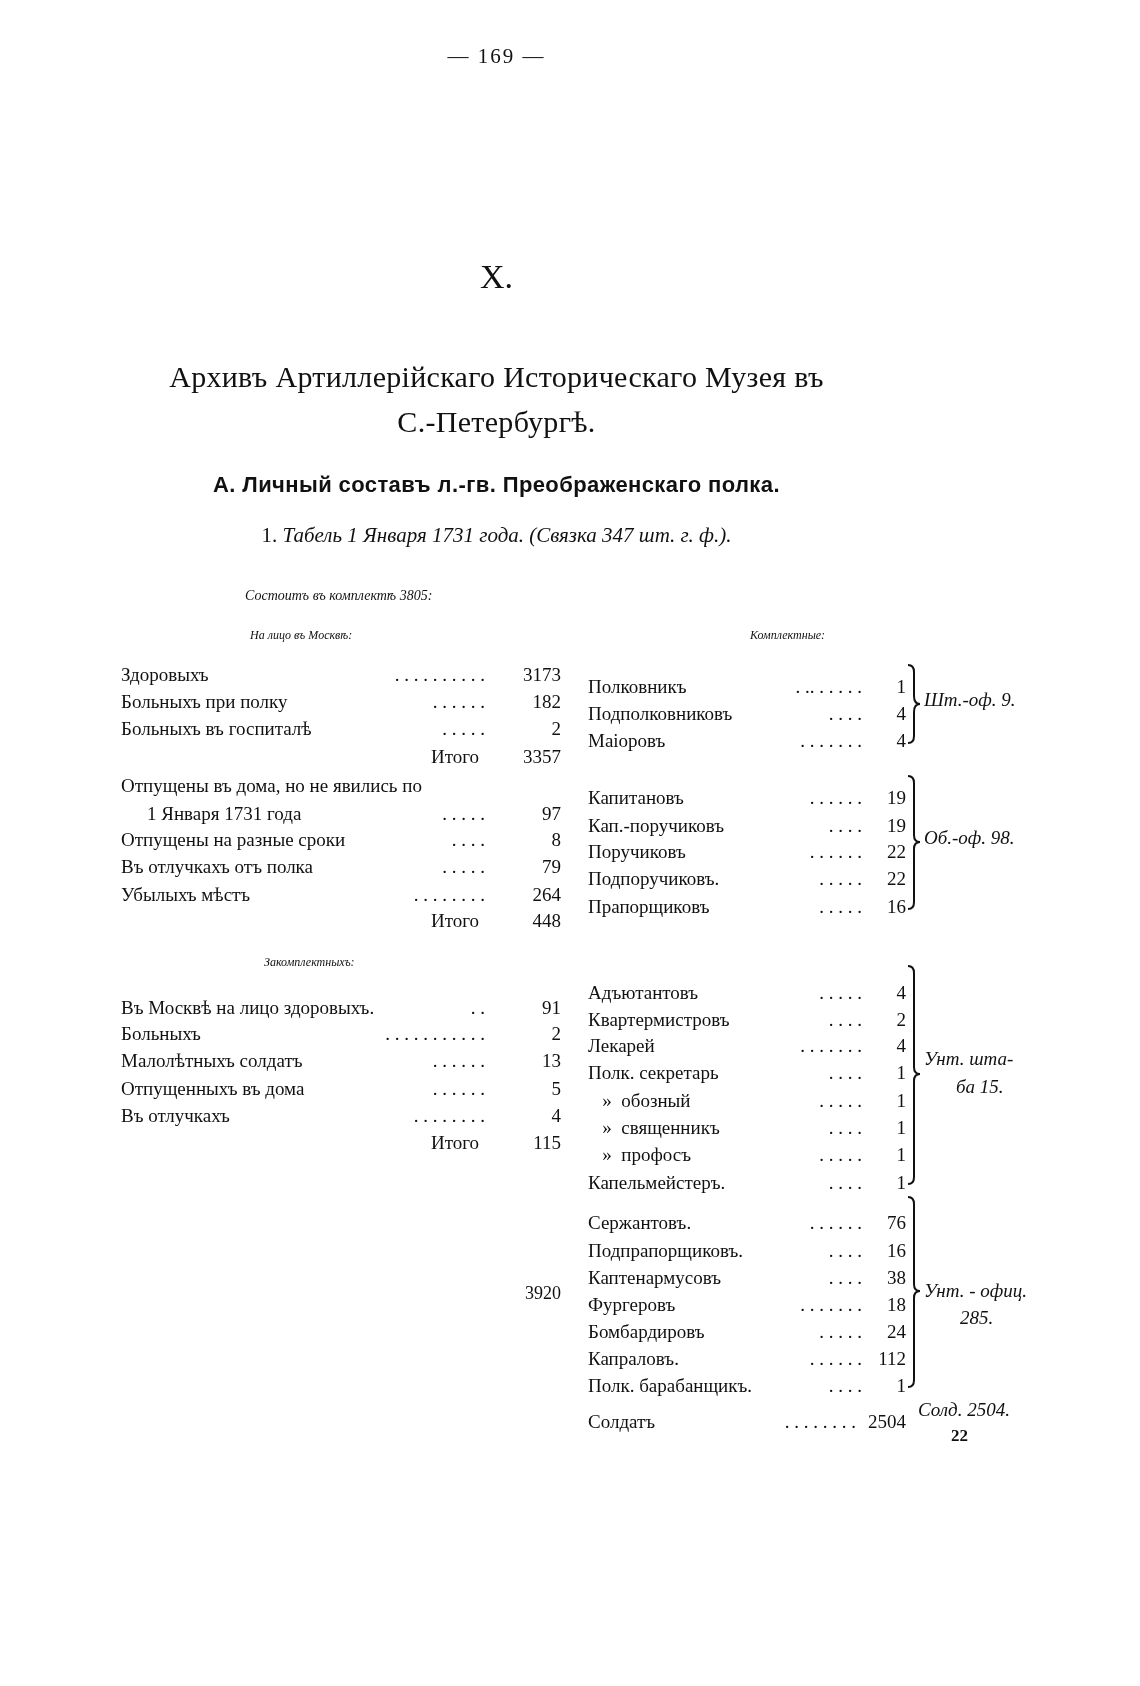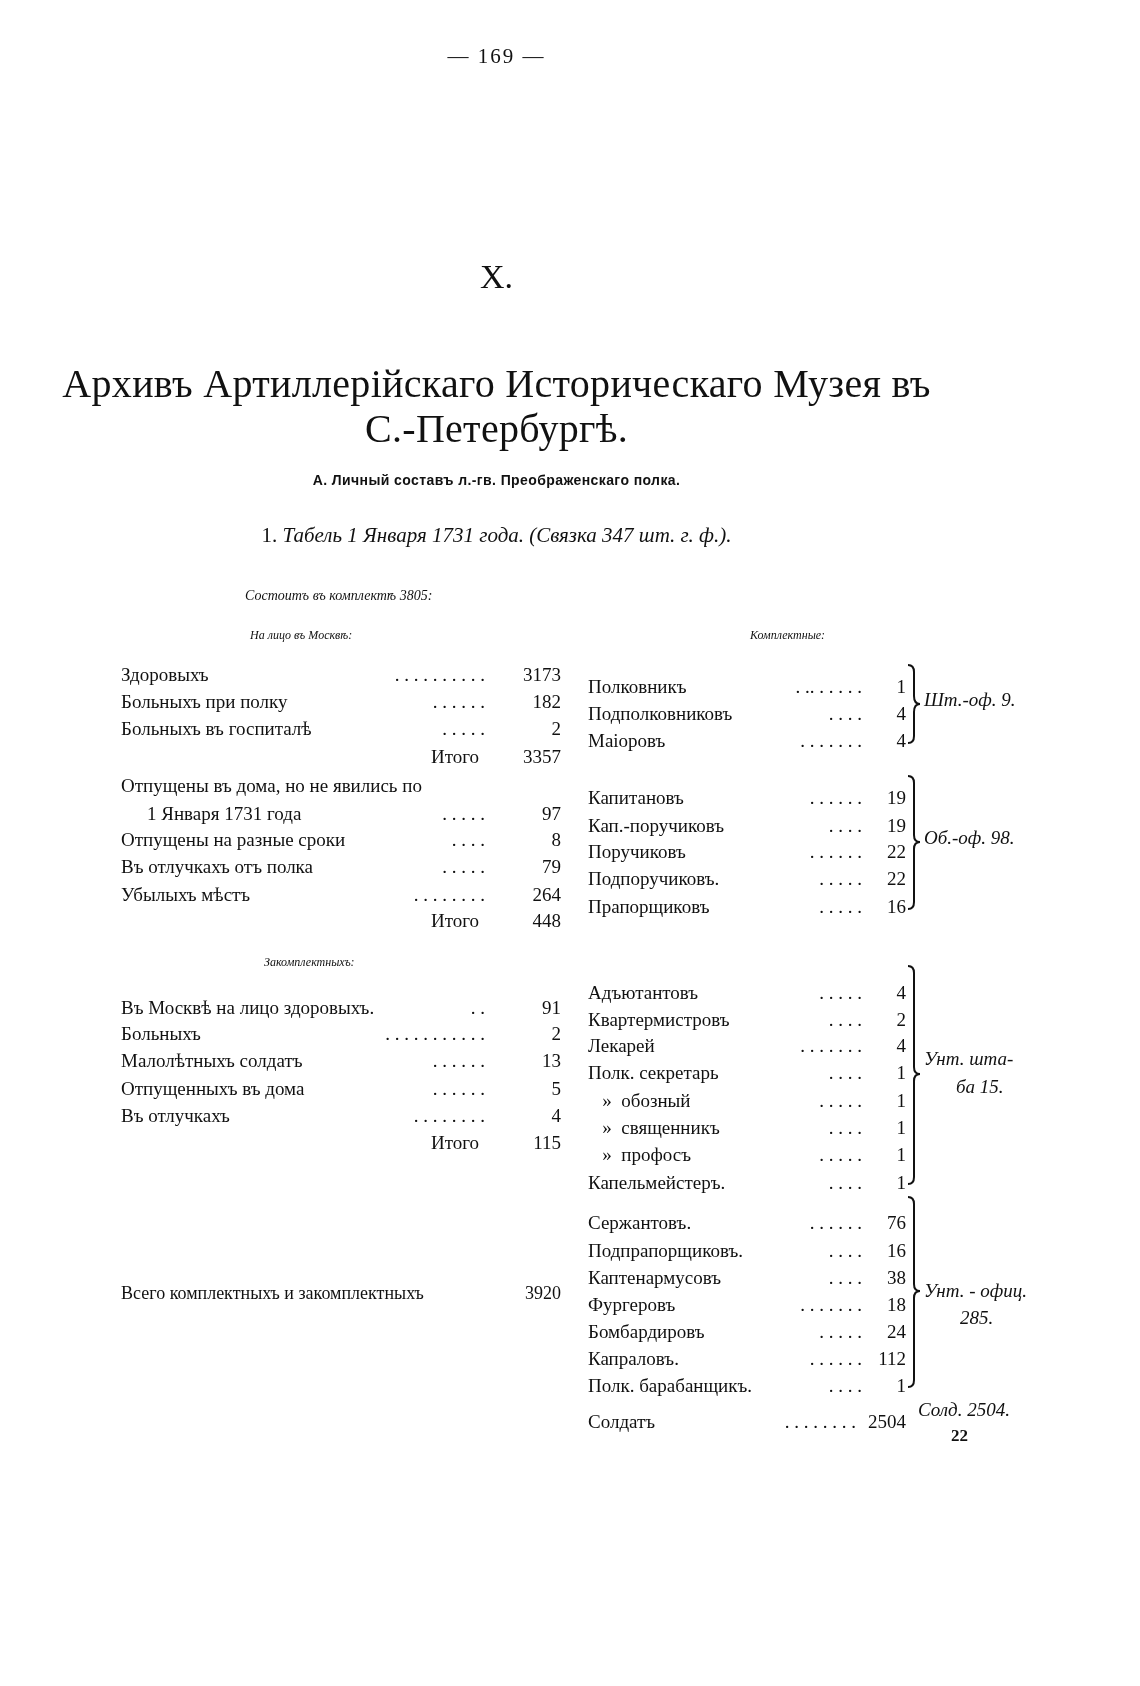--- a/index.html
+++ b/index.html
@@ -3,25 +3,25 @@
 <meta charset="utf-8">
 <style>
   html, body { margin: 0; padding: 0; background: #ffffff; }
   body { width: 1140px; height: 1686px; position: relative; overflow: hidden;
          font-family: "Liberation Serif", "DejaVu Serif", serif; color: #111111; }
   .abs { position: absolute; white-space: nowrap; }
   .center { left: 0; width: 993px; text-align: center; }
 
   .page-num { top: 44px; font-size: 21px; letter-spacing: 2px; }
   .roman { top: 258px; font-size: 34px; }
-  .title { font-size: 40px; letter-spacing: 0.3px; }
+  .title { font-size: 30px; letter-spacing: 0.3px; }
   .title.l1 { top: 360px; }
   .title.l2 { top: 405px; }
   .section { top: 472px; font-family: "Liberation Sans", "DejaVu Sans", sans-serif;
-             font-size: 14px; font-weight: bold; letter-spacing: 0.4px; }
+             font-size: 22px; font-weight: bold; letter-spacing: 0.4px; }
   .subsection { top: 523px; font-size: 21px; }
   .subsection i { font-style: italic; }
   .intro { top: 588px; left: 208px; font-size: 14px; font-style: italic; margin-left: 37px; }
 
   .subhead { font-style: italic; font-size: 12px; }
 
   .row { position: absolute; height: 26px; font-size: 19px; line-height: 26px; }
   .row .lbl { position: absolute; left: 0; white-space: nowrap; }
   .row .dots { position: absolute; white-space: nowrap; letter-spacing: 0; }
   .row .num { position: absolute; right: 0; white-space: nowrap; }
@@ -130,21 +130,20 @@
   <span class="lbl">Въ отлучкахъ</span>
   <span class="dots">. . . . . . . .</span>
   <span class="num">4</span>
 </div>
 <div class="itogo" style="top:1130px; left:121px; width:440px; height:26px;">
   <span class="word">Итого</span>
   <span class="val">115</span>
 </div>
 
 <div class="row left-row" style="top:1280px; font-size:18px;">
-  <span class="lbl">Всего комплектныхъ и закомплектныхъ</span>
   <span class="num">3920</span>
 </div>
 
 <div class="row right-row" style="top:662px;">
   <span class="lbl">Полковникъ</span>
   <span class="dots">. .. . . . . .</span>
   <span class="num">1</span>
 </div>
 <div class="row right-row" style="top:689px;">
   <span class="lbl">Подполковниковъ</span>

